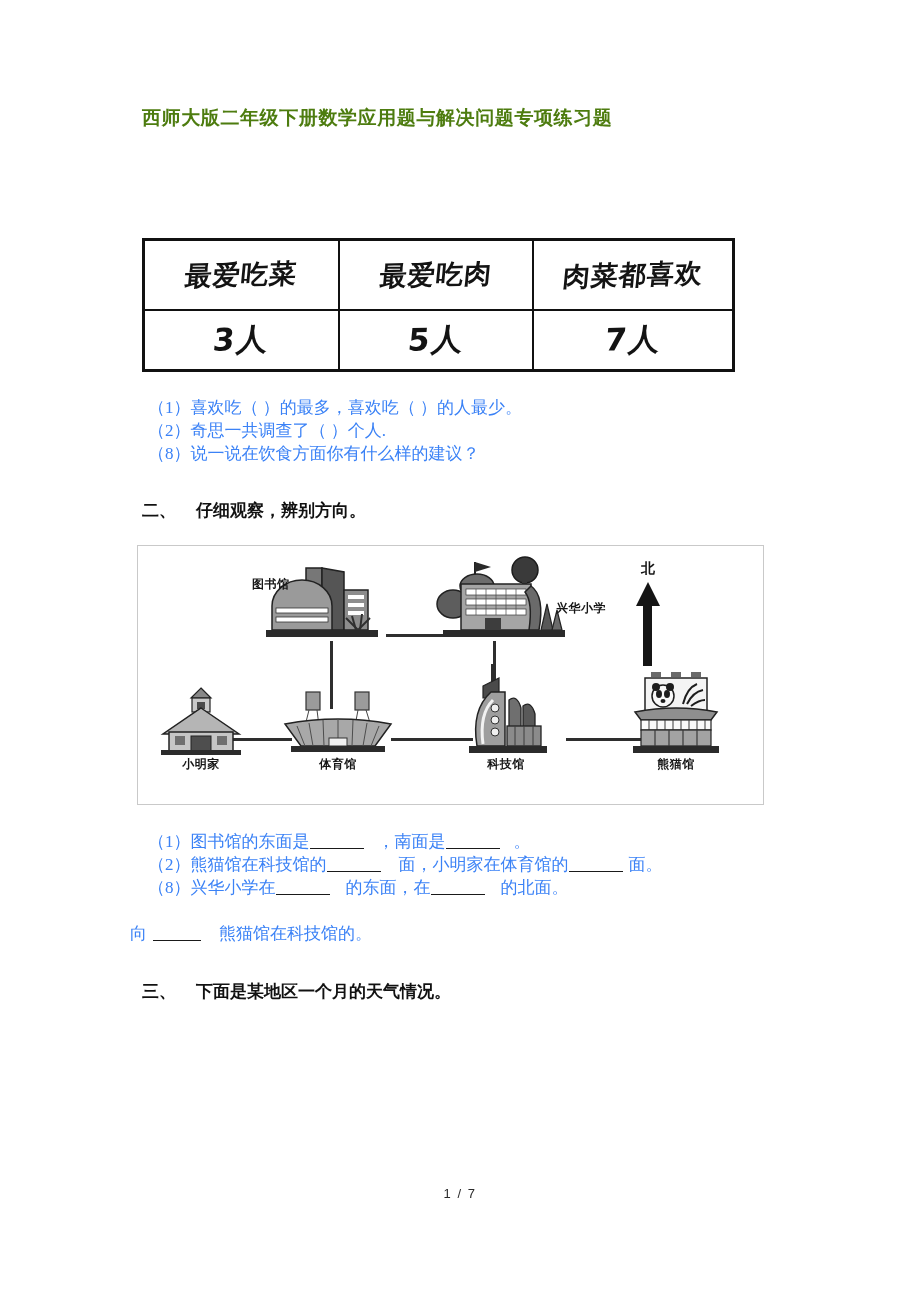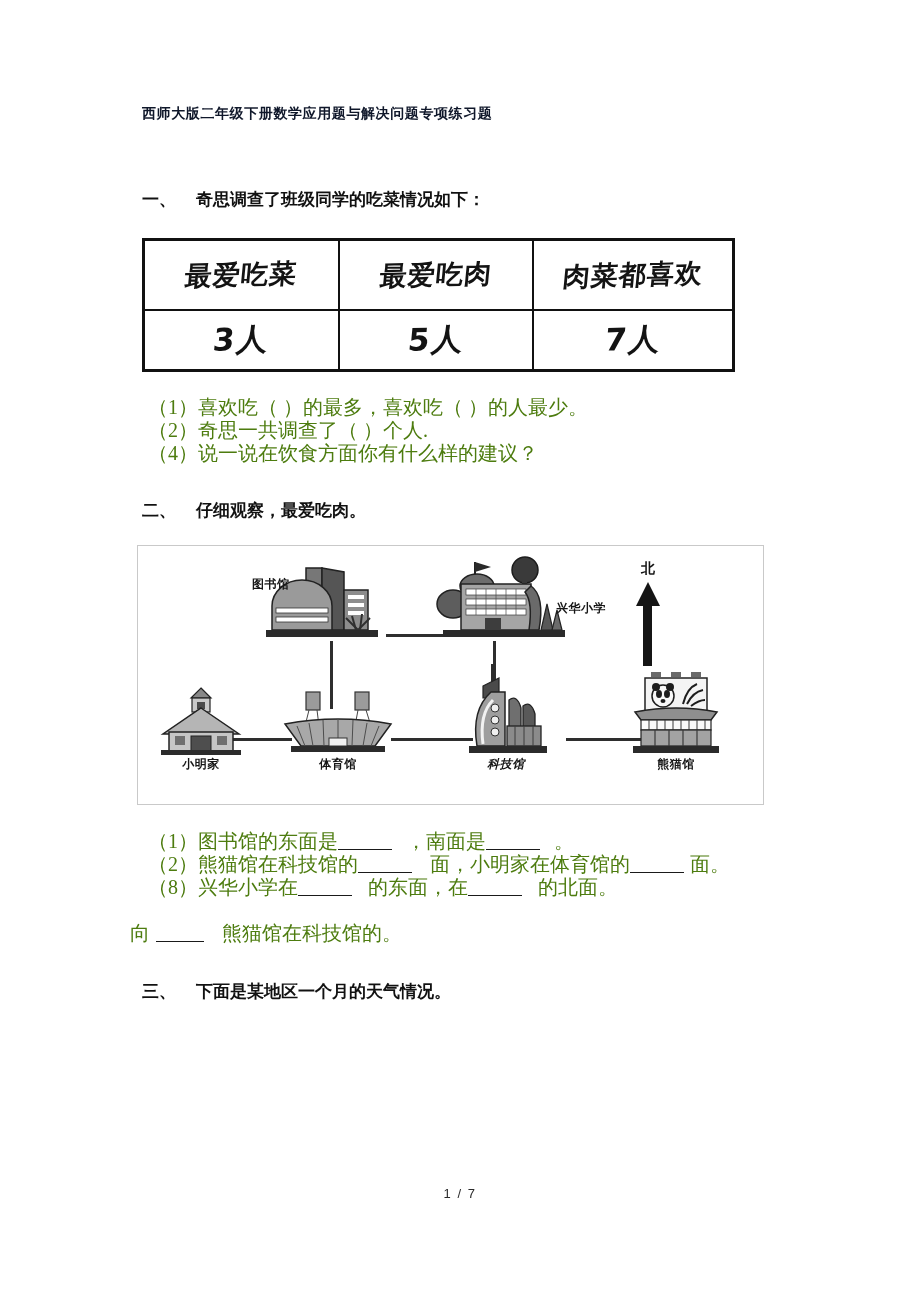--- a/index.html
+++ b/index.html
@@ -19,25 +19,25 @@
   .page {
     position: absolute;
     inset: 0;
   }
 
   
   .doc-header {
     position: absolute;
     left: 142px;
     top: 105px;
-    font-size: 14px;
+    font-size: 19px;
     font-weight: 700;
     letter-spacing: 0.6px;
     white-space: nowrap;
-    color: #0f172a;
+    color: #4d7c0f;
   }
 
   
   .section-heading {
     position: absolute;
     left: 142px;
     font-size: 17px;
     font-weight: 700;
     white-space: nowrap;
     color: #111111;
@@ -45,24 +45,24 @@
   .section-heading .num { margin-right: 20px; }
 
   #heading-1 { top: 188px; }
   #heading-2 { top: 499px; }
   #heading-3 { top: 980px; }
 
   
   .q-line {
     position: absolute;
     left: 148px;
-    font-size: 20px;
+    font-size: 17px;
     line-height: 23px;
     white-space: nowrap;
-    color: #4d7c0f;
+    color: #3b82f6;
   }
   .q-cont { left: 130px; }
 
   .blank {
     display: inline-block;
     border-bottom: 1px solid #1a1a1a;
     width: 54px;
     height: 15px;
     vertical-align: -2px;
   }
@@ -165,23 +165,20 @@
     letter-spacing: 1.5px;
   }
 </style>
 </head>
 <body>
 
 <div class="page">
 
   <div class="doc-header">西师大版二年级下册数学应用题与解决问题专项练习题</div>
 
-  <div class="section-heading" id="heading-1">
-    <span class="num">一、</span><span>奇思调查了班级同学的吃菜情况如下：</span>
-  </div>
 
   <table class="survey-table">
     <tbody>
         <tr class="row-head">
       <td style="width:196px">
         <span class="hw hw-head">最爱吃菜</span>
       </td>
       <td style="width:196px">
         <span class="hw hw-head">最爱吃肉</span>
       </td>
@@ -198,24 +195,24 @@
       </td>
       <td>
         <span class="hw hw-val">7人</span>
       </td>
     </tr>
   </tbody>
     </table>
 
   <div class="q-line" style="top:396px">（1）喜欢吃（  ）的最多，喜欢吃（  ）的人最少。</div>
   <div class="q-line" style="top:419px">（2）奇思一共调查了（  ）个人.</div>
-  <div class="q-line" style="top:442px">（4）说一说在饮食方面你有什么样的建议？</div>
+  <div class="q-line" style="top:442px">（8）说一说在饮食方面你有什么样的建议？</div>
 
   <div class="section-heading" id="heading-2">
-    <span class="num">二、</span><span>仔细观察，最爱吃肉。</span>
+    <span class="num">二、</span><span>仔细观察，辨别方向。</span>
   </div>
 
   <div class="map-figure">
     <div class="map-inner">
 
       <div class="road h" style="left:66px;  top:192px; width:88px;"></div>
       <div class="road h" style="left:253px; top:192px; width:82px;"></div>
       <div class="road h" style="left:428px; top:192px; width:82px;"></div>
       <div class="road h" style="left:248px; top:88px;  width:60px;"></div>
       <div class="road v" style="left:192px; top:95px;  height:68px;"></div>
@@ -317,21 +314,21 @@
           <polygon points="48,22 86,48 10,48" fill="#b5b5b5" stroke="#222" stroke-width="1.5"></polygon>
           <rect x="16" y="46" width="64" height="20" fill="#c6c6c6" stroke="#222" stroke-width="1.5"></rect>
           <rect x="38" y="50" width="20" height="16" fill="#4e4e4e" stroke="#222" stroke-width="1"></rect>
           <rect x="22" y="50" width="10" height="9" fill="#6f6f6f"></rect>
           <rect x="64" y="50" width="10" height="9" fill="#6f6f6f"></rect>
           <rect x="8" y="64" width="80" height="5" fill="#2b2b2b"></rect>
         </svg>
         <span class="map-label">小明家</span>
       </div>
 
-      <div class="map-node" style="left:308px; top:118px; width:120px;font-style:italic;">
+      <div class="map-node" style="left:308px; top:118px; width:120px;">
         <svg class="node-art" width="118" height="92" viewBox="0 0 118 92">
           <rect x="44" y="0" width="4" height="30" fill="#2c2c2c"></rect>
           <polygon points="36,22 52,14 52,34 36,34" fill="#4a4a4a" stroke="#222" stroke-width="1.2"></polygon>
           <path d="M30 82 Q24 46 44 28 L58 28 L58 82 Z" fill="#9e9e9e" stroke="#222" stroke-width="1.5"></path>
           <path d="M36 80 Q32 50 46 36" fill="none" stroke="#f2f2f2" stroke-width="3"></path>
           <g fill="#efefef" stroke="#333" stroke-width="1">
             <circle cx="48" cy="44" r="4"></circle>
               <circle cx="48" cy="56" r="4"></circle>
               <circle cx="48" cy="68" r="4"></circle>
           </g>

